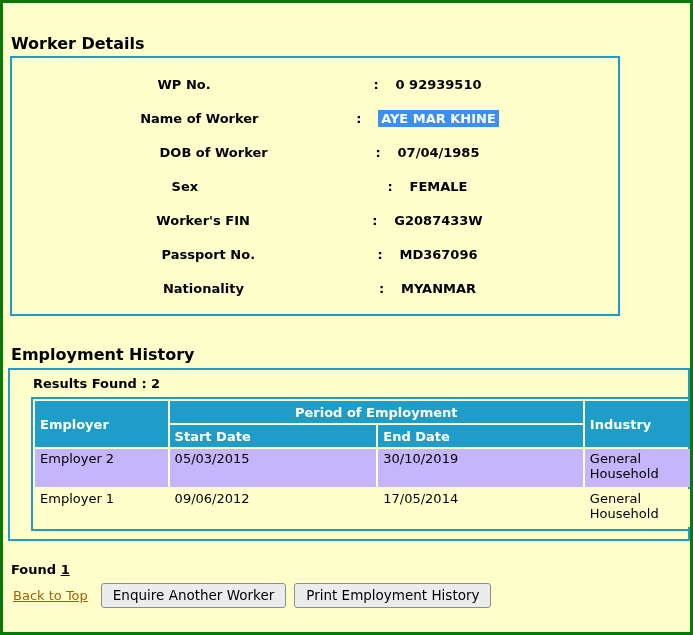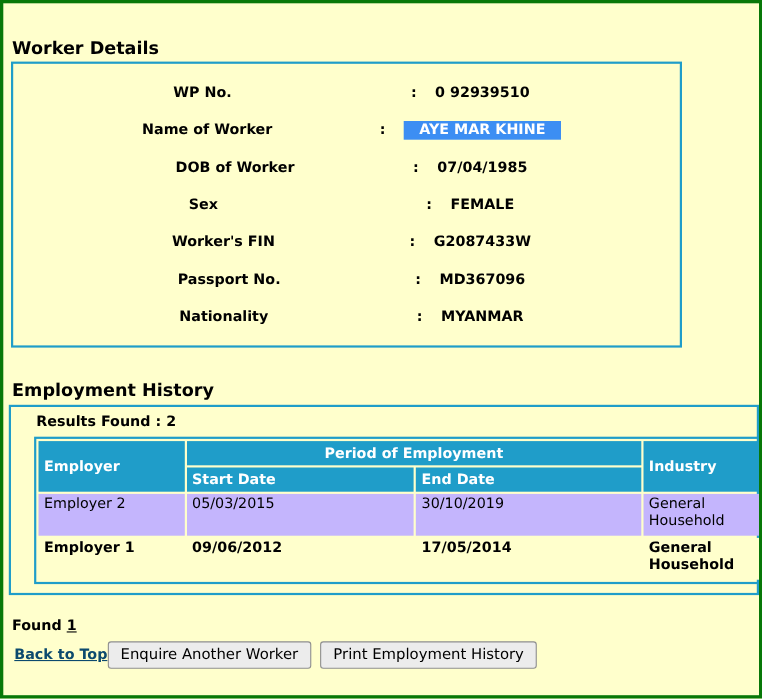--- a/index.html
+++ b/index.html
@@ -37,21 +37,21 @@
     height: 34px;
     font-weight: bold;
     justify-content: center;
   }
   .field-label { width: 216px; }
   .field-sep   { width: 22px; }
   .field-value {}
   .selected-text {
     background: #3C8EF3;
     color: #FFFFFF;
-    padding: 1px 14px;
+    padding: 1px 3px;
   }
 
   
   .history-panel {
     margin-left: 5px;
     width: 682px;
     box-sizing: border-box;
     border: 2px solid #1F9DC9;
     padding: 4px 5px 8px 21px;
   }
@@ -76,42 +76,43 @@
     height: 18px;
   }
   table.history th.center { text-align: center; }
   table.history td {
     padding: 2px 5px 4px 5px;
     vertical-align: top;
     font-size: 13px;
     height: 32px;
   }
   tr.row-gray td { background: #c4b5fd; }
-  tr.row-yellow td { background: #FFFFCC; font-weight: bold; }
+  tr.row-yellow td { background: #FFFFCC; }
   .col-employer { width: 129px; }
   .col-start    { width: 201px; }
   .col-end      { width: 199px; }
   .col-industry { width: 111px; }
 
   
   .page-line {
     margin: 21px 0 0 8px;
     font-weight: bold;
   }
   .page-number { text-decoration: underline; cursor: pointer; }
   .footer-row {
     display: flex;
     align-items: center;
     margin: 6px 0 0 10px;
   }
   .back-to-top {
-    color: #0c4a6e;
-    font-weight: bold;
+    color: #a16207;
+    font-weight: normal;
     text-decoration: underline;
     cursor: pointer;
+    margin-right: 13px;
   }
   button.action-btn {
     font-family: "DejaVu Sans", "Liberation Sans", sans-serif;
     font-size: 13.5px;
     color: #000;
     background: #ECECEC;
     border: 1px solid #8E8E8E;
     border-radius: 3px;
     padding: 3px 11px 4px 11px;
     margin-right: 8px;

